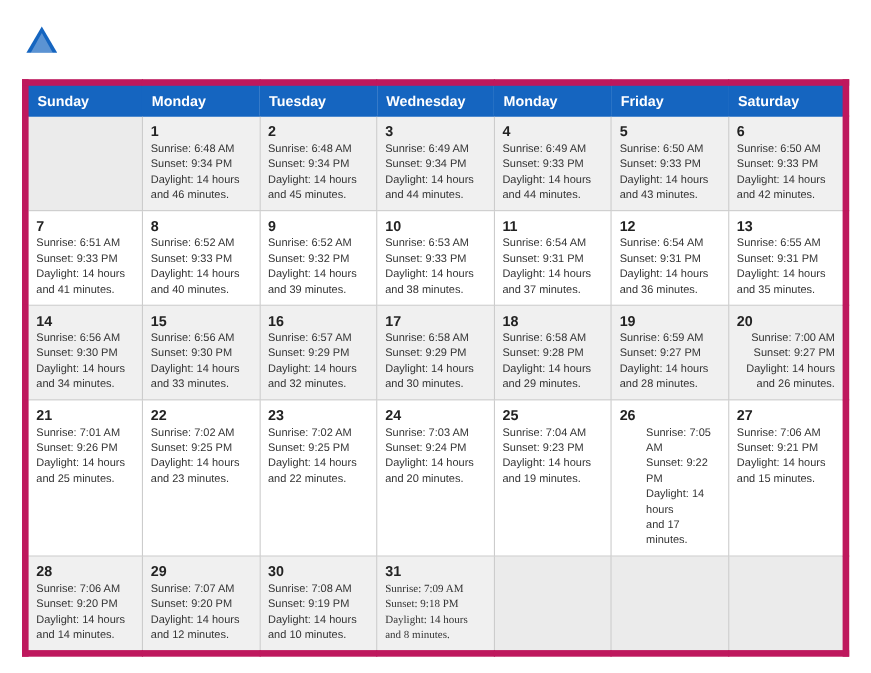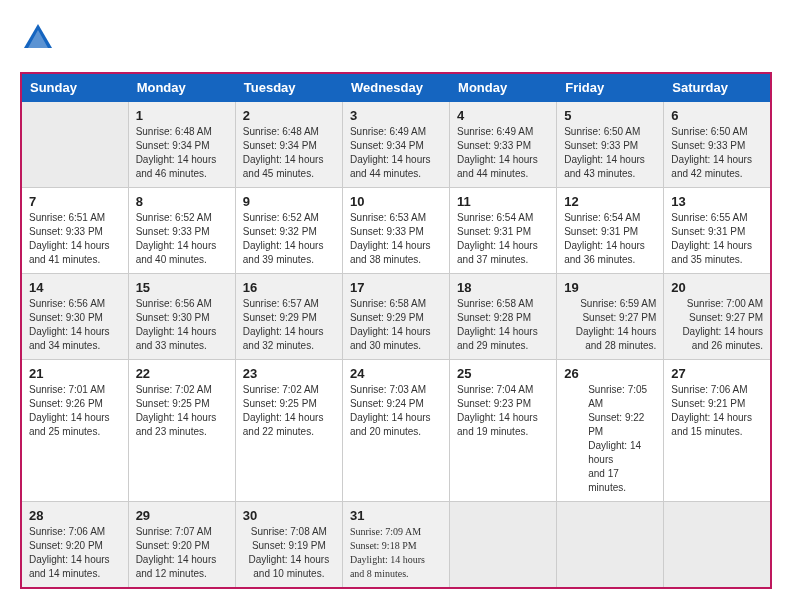--- a/index.html
+++ b/index.html
@@ -50,21 +50,21 @@
       line-height: 1;
     }
     .location-title {
       font-size: 18px;
       color: #444;
       margin-top: 2px;
     }
     .calendar {
       width: 100%;
       border-collapse: collapse;
-      border: 2px solid #be185d;
+      border: 6px solid #be185d;
     }
     .calendar th {
       background-color: #1565c0;
       color: #fff;
       font-size: 13px;
       font-weight: bold;
       padding: 6px 8px;
       text-align: left;
       border: 1px solid #1565c0;
     }
@@ -260,21 +260,21 @@
         </td>
         <td>
           <span class="day-number">18</span>
           <div class="day-info" style="white-space: pre-line;">Sunrise: 6:58 AM
 Sunset: 9:28 PM
 Daylight: 14 hours
 and 29 minutes.</div>
         </td>
         <td>
           <span class="day-number">19</span>
-          <div class="day-info" style="white-space: pre-line; text-align: right;">Sunrise: 6:59 AM
+          <div class="day-info" style="white-space: pre-line;">Sunrise: 6:59 AM
 Sunset: 9:27 PM
 Daylight: 14 hours
 and 28 minutes.</div>
         </td>
         <td>
           <span class="day-number">20</span>
           <div class="day-info" style="white-space: pre-line; text-align: right;">Sunrise: 7:00 AM
 Sunset: 9:27 PM
 Daylight: 14 hours
 and 26 minutes.</div>
@@ -341,21 +341,21 @@
         </td>
         <td>
           <span class="day-number">29</span>
           <div class="day-info" style="white-space: pre-line;">Sunrise: 7:07 AM
 Sunset: 9:20 PM
 Daylight: 14 hours
 and 12 minutes.</div>
         </td>
         <td>
           <span class="day-number">30</span>
-          <div class="day-info" style="white-space: pre-line; text-align: center;">Sunrise: 7:08 AM
+          <div class="day-info" style="white-space: pre-line;">Sunrise: 7:08 AM
 Sunset: 9:19 PM
 Daylight: 14 hours
 and 10 minutes.</div>
         </td>
         <td>
           <span class="day-number">31</span>
           <div class="day-info" style="white-space: pre-line; font-family: Liberation Serif, serif;">Sunrise: 7:09 AM
 Sunset: 9:18 PM
 Daylight: 14 hours
 and 8 minutes.</div>

